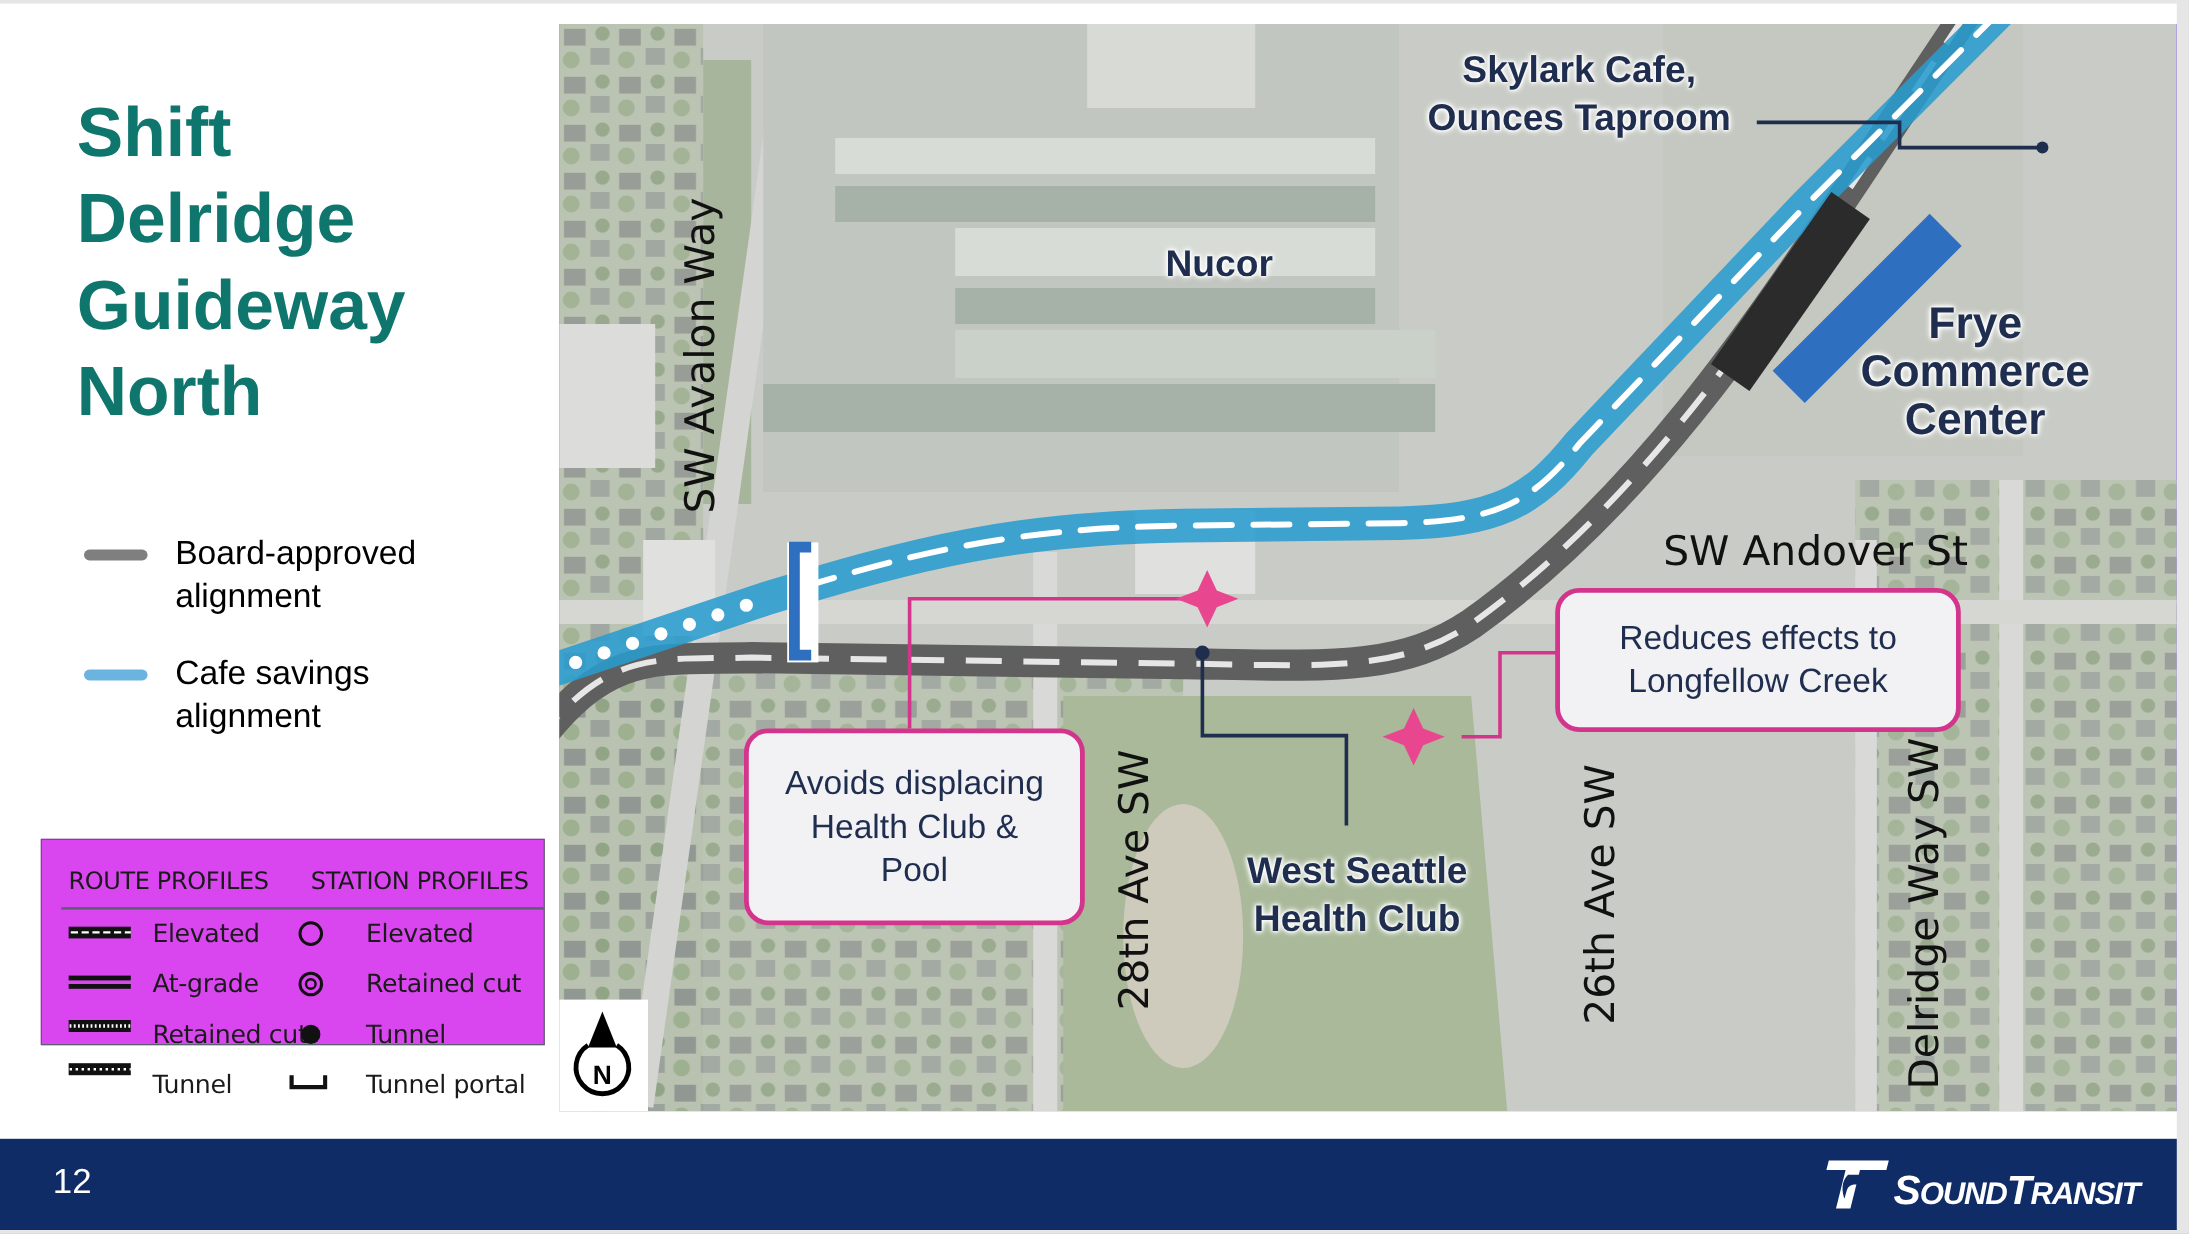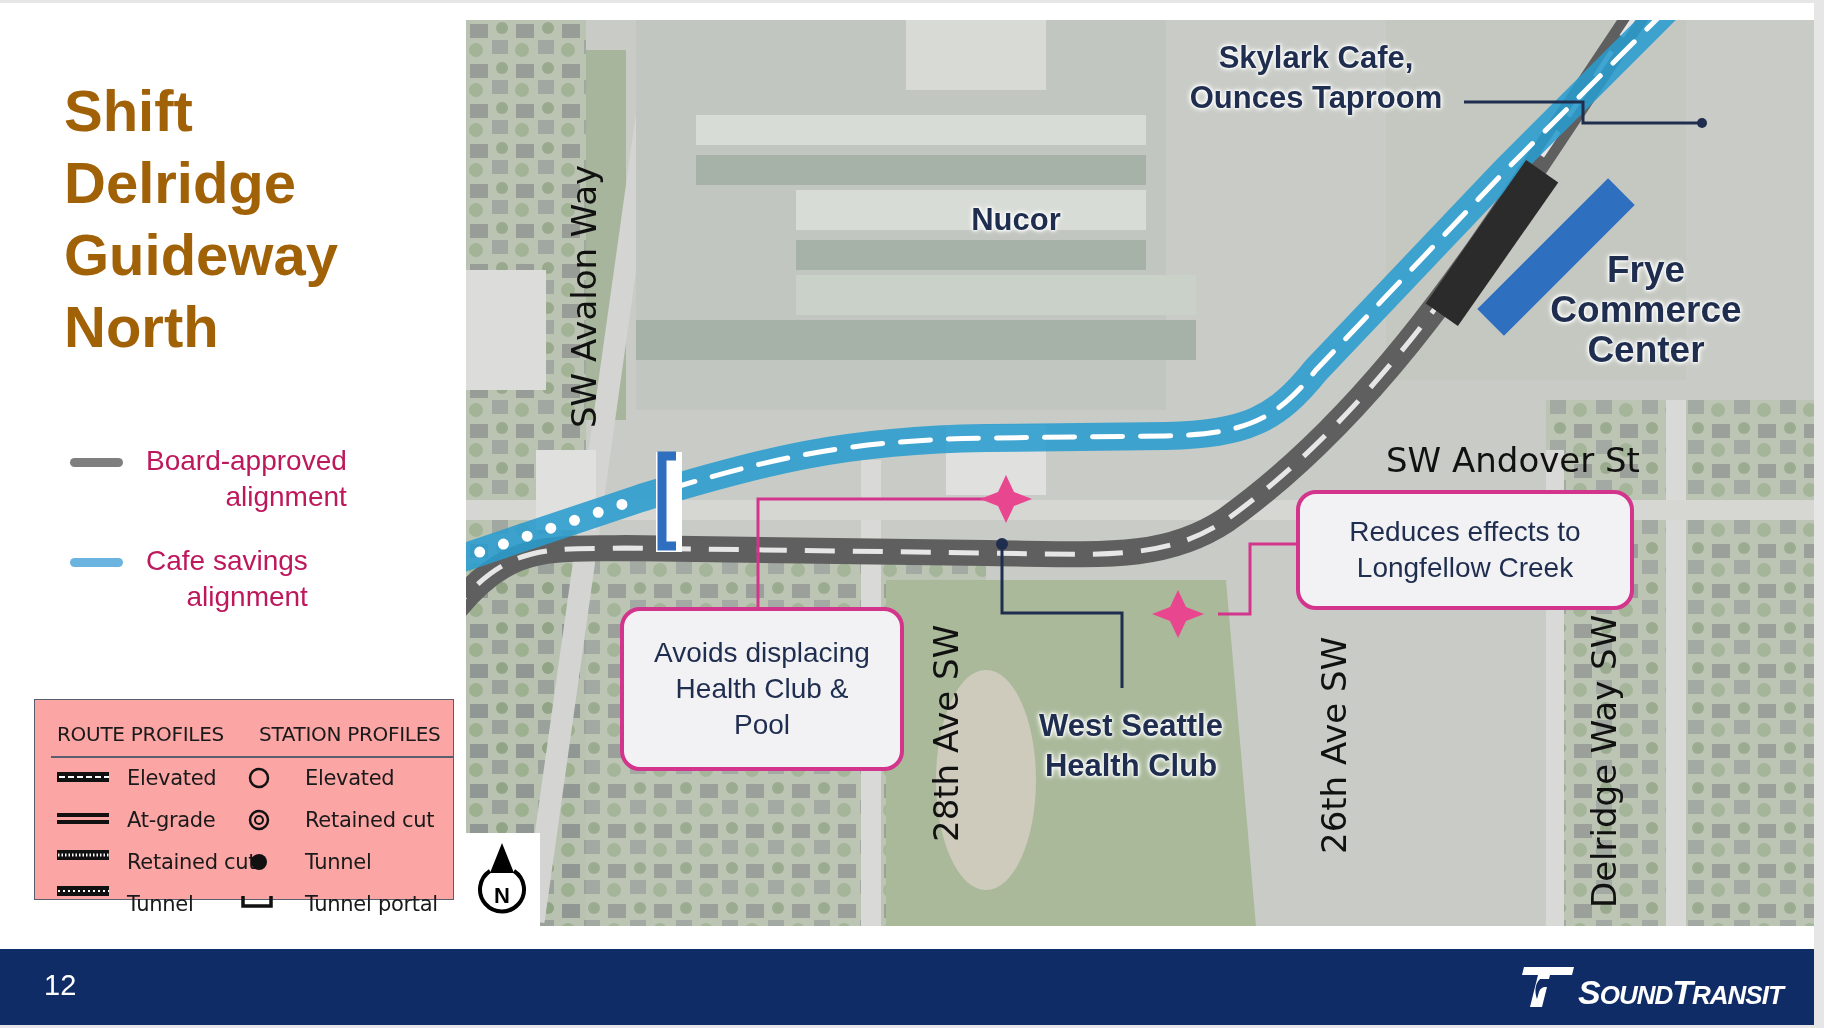--- a/index.html
+++ b/index.html
@@ -8,31 +8,31 @@
     background:#e6e6e6;
     font-family:"Liberation Sans", sans-serif;
   }
   .slide {
     position:absolute; left:0; top:3px; width:1814px; height:1019px;
     background:#ffffff;
   }
   .title {
     position:absolute; left:64px; top:72px; margin:0;
     font-family:"Liberation Sans", sans-serif; font-weight:bold;
-    font-size:58px; line-height:72px; color:#a16207;
+    font-size:58px; line-height:72px; color:#0f766e;
   }
   .title span { display:block; }
   .alegend { position:absolute; left:70px; top:440px; width:380px; }
   .alegend-row { position:relative; height:100px; }
   .alegend-swatch { position:absolute; left:0; top:15px; width:53px; height:9px; border-radius:5px; }
-  .alegend-label { position:absolute; left:76px; top:0; font-size:28px; line-height:36px; color:#be185d;text-align:right; }
+  .alegend-label { position:absolute; left:76px; top:0; font-size:28px; line-height:36px; color:#000000; }
 
   .profiles {
-    position:absolute; left:34px; top:696px; width:420px; height:201px;
-    border:1.5px solid #5a5f70; box-sizing:border-box; background:#fca5a5;
+    position:absolute; left:34px; top:696px; width:420px; height:172px;
+    border:1.5px solid #5a5f70; box-sizing:border-box; background:#d946ef;
     font-family:"DejaVu Sans", sans-serif; color:#1a1a1a;
   }
   .profiles .hdr { position:absolute; top:22px; font-size:20px; letter-spacing:-0.3px; }
   .profiles .hr { position:absolute; left:16px; right:0; top:56px; height:1.5px; background:#5a5f70; }
   .profiles .row { position:absolute; font-size:21px; letter-spacing:-0.3px; line-height:24px; }
   .sym { position:absolute; }
 
   .map {
     position:absolute; left:466px; top:17px; width:1348px; height:906px;
     overflow:hidden; background:#8b5cf6;

